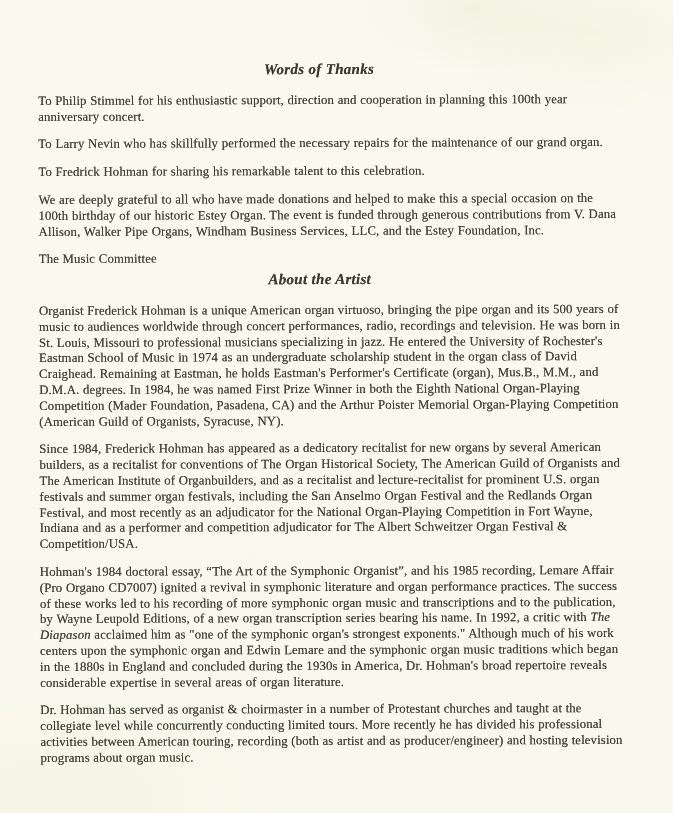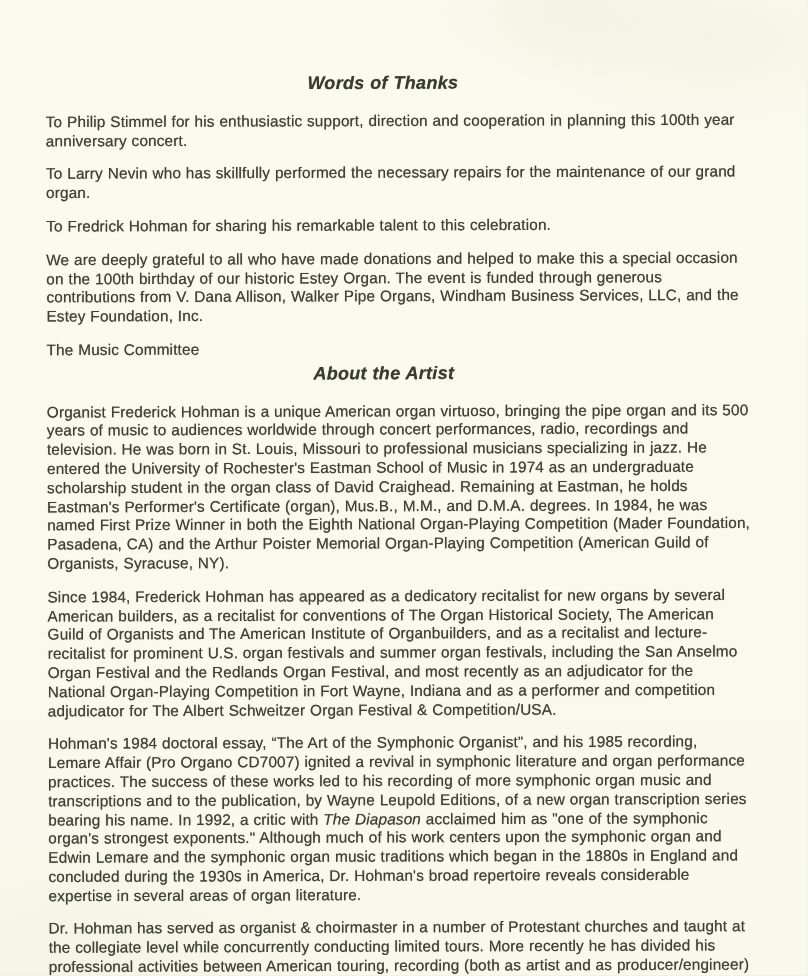--- a/index.html
+++ b/index.html
@@ -12,21 +12,21 @@
     width: 673px;
     height: 813px;
     margin: 0;
     background-color: #fbfaf0;
     background-image:
       radial-gradient(ellipse 260px 120px at 88% 4%, rgba(240,238,218,0.55), rgba(240,238,218,0) 70%),
       radial-gradient(ellipse 180px 90px at 70% 1%, rgba(236,234,214,0.45), rgba(236,234,214,0) 70%),
       radial-gradient(ellipse 300px 160px at 10% 98%, rgba(238,236,218,0.35), rgba(238,236,218,0) 70%),
       linear-gradient(180deg, #fbfaf0 0%, #faf9ee 55%, #f9f8ec 100%);
     overflow: hidden;
-    font-family: Liberation Sans, sans-serif;
+    font-family: Liberation Serif, serif;
   }
   .content {
     position: absolute;
     top: 63px;
     left: 38px;
     width: 588px;
     transform: rotate(-0.2deg);
     transform-origin: top left;
     color: #3f4136;
     font-size: 12.8px;

